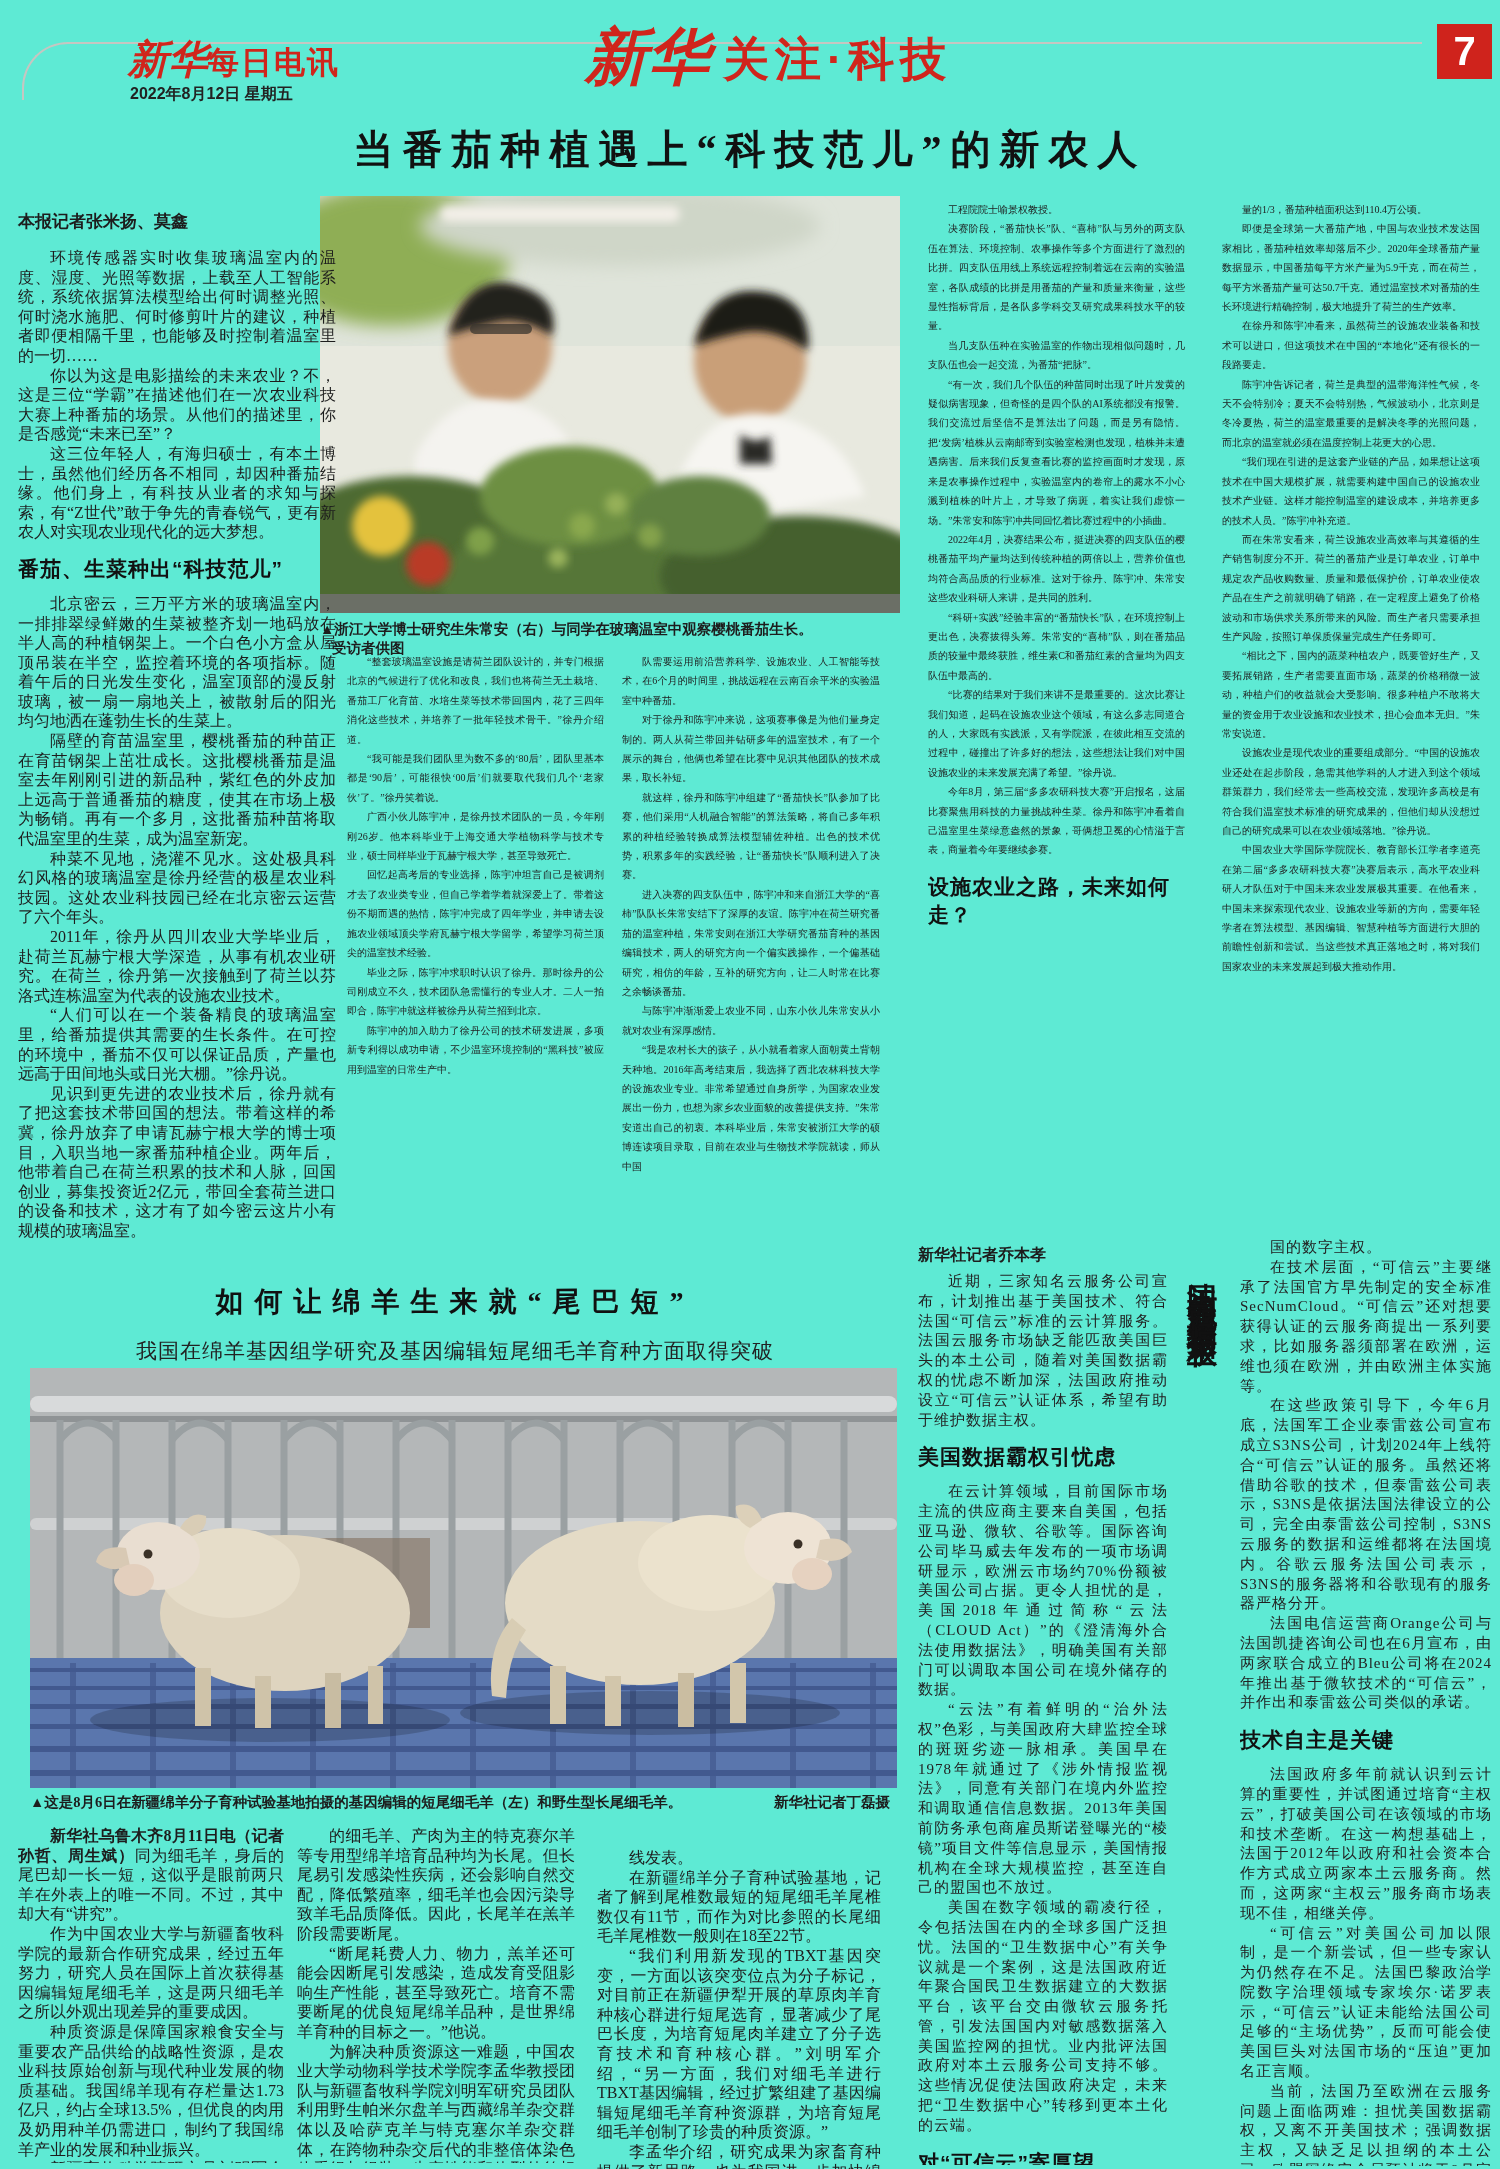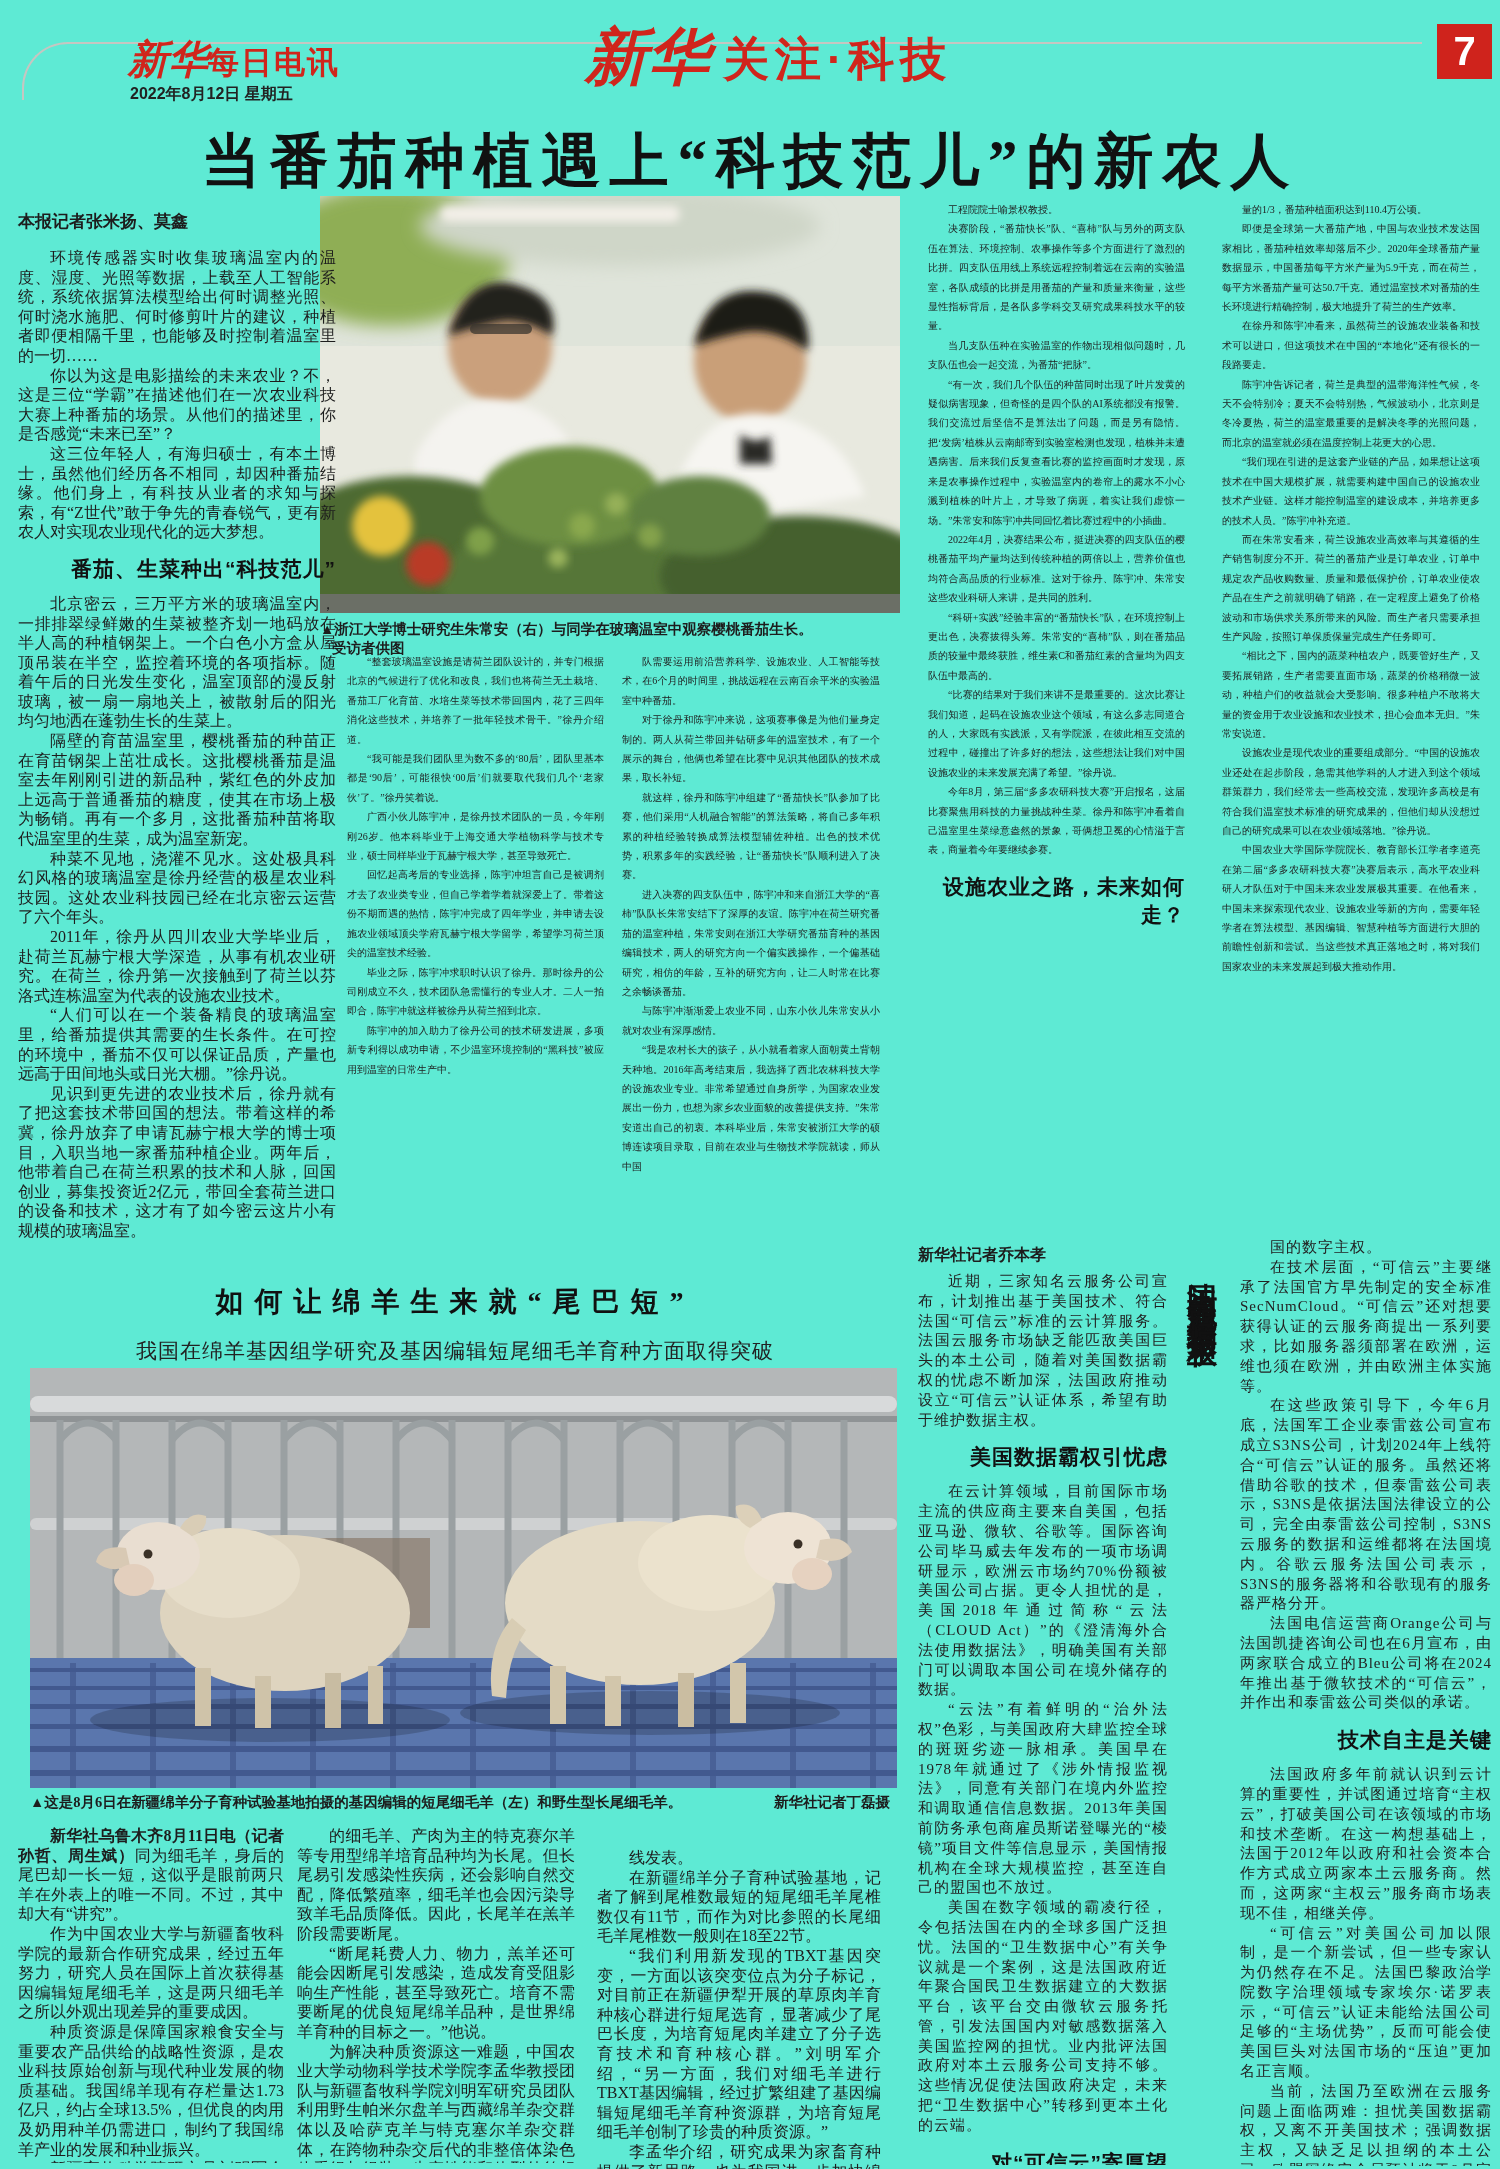--- a/index.html
+++ b/index.html
@@ -9,30 +9,30 @@
   
   .frame{border-top:2px solid #c6c6c1;border-left:2px solid #c6c6c1;border-top-left-radius:46px;}
   .mast-script{color:#d0251c;font-style:italic;font-weight:bold;font-size:40px;line-height:1;}
   .mast-name{color:#d0251c;font-weight:bold;font-size:31px;letter-spacing:2px;line-height:1;font-family:"Liberation Sans",sans-serif;}
   .mast-date{font-size:16px;font-weight:bold;color:#222;font-family:"Liberation Sans",sans-serif;}
   .brand-script{color:#d0251c;font-style:italic;font-weight:bold;font-size:62px;line-height:1;}
   .section-title{color:#d0251c;font-weight:900;font-size:46px;letter-spacing:6px;line-height:1;font-family:"Liberation Sans",sans-serif;}
   .pagenum{background:#cf231c;color:#fff;font-family:"Liberation Sans",sans-serif;font-weight:bold;
            font-size:40px;display:flex;align-items:center;justify-content:center;}
   
-  h1.headline{margin:0;font-size:59px;font-weight:900;letter-spacing:9px;text-align:center;color:#111;}
+  h1.headline{margin:0;font-size:40px;font-weight:900;letter-spacing:9px;text-align:center;color:#111;}
   h2.headline2{margin:0;font-size:28px;font-weight:900;letter-spacing:11px;text-align:center;color:#111;}
   .subtitle{font-size:21px;text-align:center;color:#222;letter-spacing:1px;font-family:"Liberation Sans",sans-serif;}
   .byline{font-weight:bold;font-size:17px;font-family:"Liberation Sans",sans-serif;}
   .col{overflow:hidden;}
   .col p{margin:0;text-indent:2em;text-align:justify;}
   .b16 p{font-size:16px;line-height:19.6px;}
   .b15 p{font-size:10px;line-height:19.4px;}
   .kai p{font-size:15px;line-height:19.8px;letter-spacing:1px;color:#222;}
-  .sub{font-family:"Liberation Sans",sans-serif;font-weight:bold;font-size:21px;text-align:right;
+  .sub{font-family:"Liberation Sans",sans-serif;font-weight:bold;font-size:21px;text-align:left;
        margin:13px 0 11px;color:#111;letter-spacing:1px;}
   .caption{display:flex;justify-content:space-between;align-items:flex-start;font-size:14.5px;font-weight:bold;}
   .caption .cap{text-align:justify;}
   .caption .credit{white-space:nowrap;margin-left:12px;}
   .vhead{writing-mode:vertical-rl;text-orientation:upright;font-size:30px;font-weight:900;
          letter-spacing:4px;color:#111;line-height:60px;text-align:left;}
   .lead-b{font-weight:bold;}
   svg{display:block;}
 </style>
 </head>

